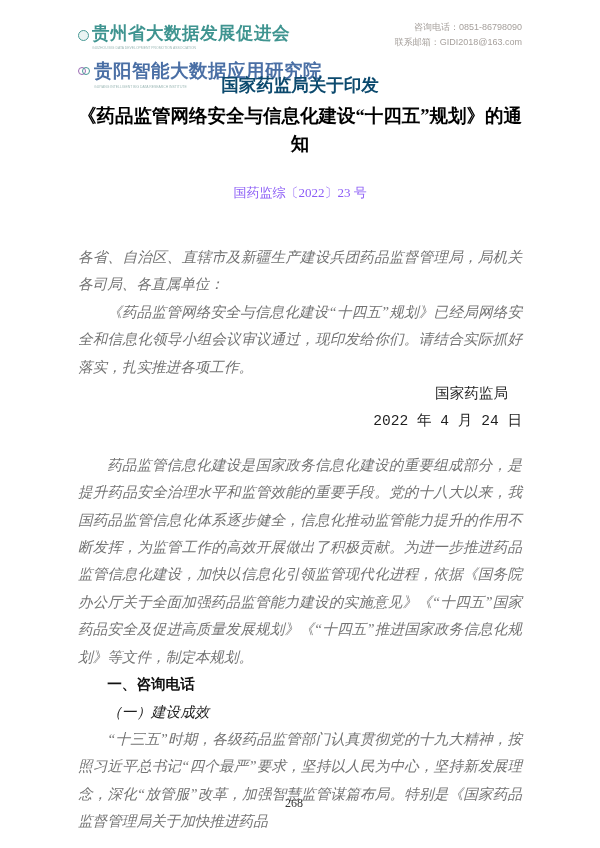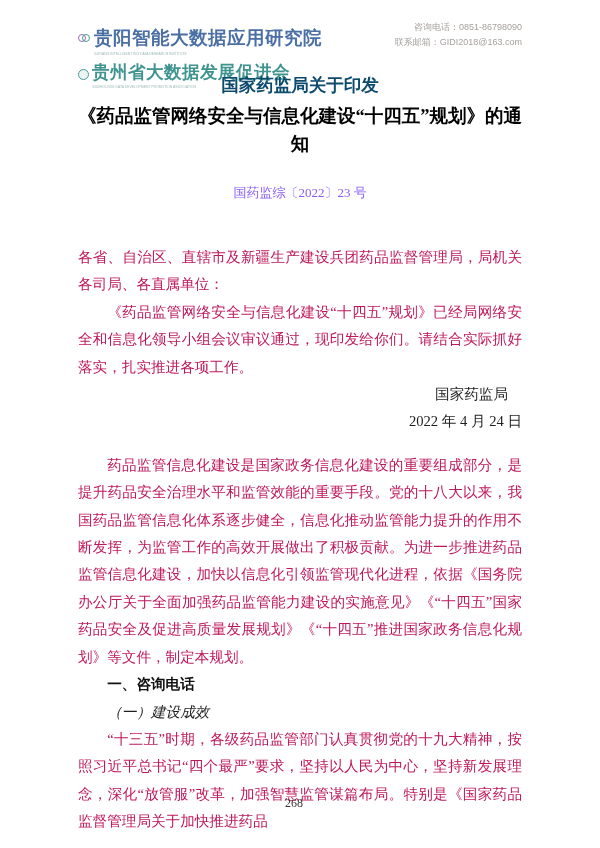--- a/index.html
+++ b/index.html
@@ -39,58 +39,58 @@
   .logo-cn { font-size: 7px; letter-spacing: 0.5px; font-family: "Liberation Sans", sans-serif; }
   .logo-cn.t1 { color: #3f9490; }
   .logo-cn.t2 { color: #4a6fa5; }
   .logo-en { font-size: 4px; color: #9db8b6; transform: scale(0.85); transform-origin: left center; white-space: nowrap; font-family: "Liberation Sans", sans-serif; }
   .contact { text-align: right; line-height: 15px; font-size: 9px; color: #a6a09c; font-family: "Liberation Sans", sans-serif; }
   
   .content { position: absolute; top: 72px; left: 78px; right: 78px; }
   .t1 { text-align: center; font-weight: bold; font-size: 17.5px; color: #0c4a6e; line-height: 26px; }
   .t2 { text-align: center; font-weight: bold; font-size: 18.5px; color: #000; line-height: 28px; margin-top: 4px; }
   .docno { text-align: center; font-size: 13px; color: #8b5cf6; margin-top: 25px; line-height: 20px; }
-  .bodytext { font-size: 14.6px; line-height: 27.4px; text-align: justify; color: #be185d; }
+  .bodytext { font-size: 14.6px; line-height: 27.4px; text-align: justify; color: #737373; font-style: italic; }
   .salutation { margin-top: 41px; }
   .indent { text-indent: 2em; }
-  .sig { text-align: right; line-height: 27.4px; font-size: 14.6px; }
+  .sig { text-align: right; line-height: 27.4px; font-size: 14.6px; font-family: Liberation Mono, monospace; }
   .sig.org { padding-right: 14px; }
   
   .plan-title { text-align: center; font-weight: bold; font-size: 17px; color: #000; margin-top: 47px; line-height: 26px; }
   .plan-intro { margin-top: 16px; }
   .sec-h { font-weight: bold; font-size: 14.6px; line-height: 27.4px; text-indent: 2em; font-family: "Liberation Sans", sans-serif; color: #111; }
   .sec-sub { font-style: italic; font-size: 14.6px; line-height: 27.4px; text-indent: 2em; color: #1f1f1f; }
   
   .pageno {
     position: absolute; bottom: 37px; left: 0; right: 12px;
     text-align: center; font-size: 12px; color: #333;
   }
 </style>
 </head>
 <body>
 
 <div class="page">
 
   <div class="hdr">
     <div class="logos">
       <div class="logo-row">
+        <span class="seal-icon"></span>
+        <span class="logo-text">
+          <span class="logo-cn t1">贵州省大数据发展促进会</span>
+          <span class="logo-en">GUIZHOU BIG DATA DEVELOPMENT PROMOTION ASSOCIATION</span>
+        </span>
+      </div>
+      <div class="logo-row">
         <span class="swirl-icon">
             <span class="c1"></span>
             <span class="c2"></span>
           </span>
         <span class="logo-text">
           <span class="logo-cn t2">贵阳智能大数据应用研究院</span>
           <span class="logo-en">GUIYANG INTELLIGENT BIG DATA RESEARCH INSTITUTE</span>
-        </span>
-      </div>
-      <div class="logo-row">
-        <span class="seal-icon"></span>
-        <span class="logo-text">
-          <span class="logo-cn t1">贵州省大数据发展促进会</span>
-          <span class="logo-en">GUIZHOU BIG DATA DEVELOPMENT PROMOTION ASSOCIATION</span>
         </span>
       </div>
     </div>
     <div class="contact">
       <div><span>咨询电话：</span><span>0851-86798090</span></div>
       <div><span>联系邮箱：</span><span>GIDI2018@163.com</span></div>
     </div>
   </div>
 
   <div class="content">

